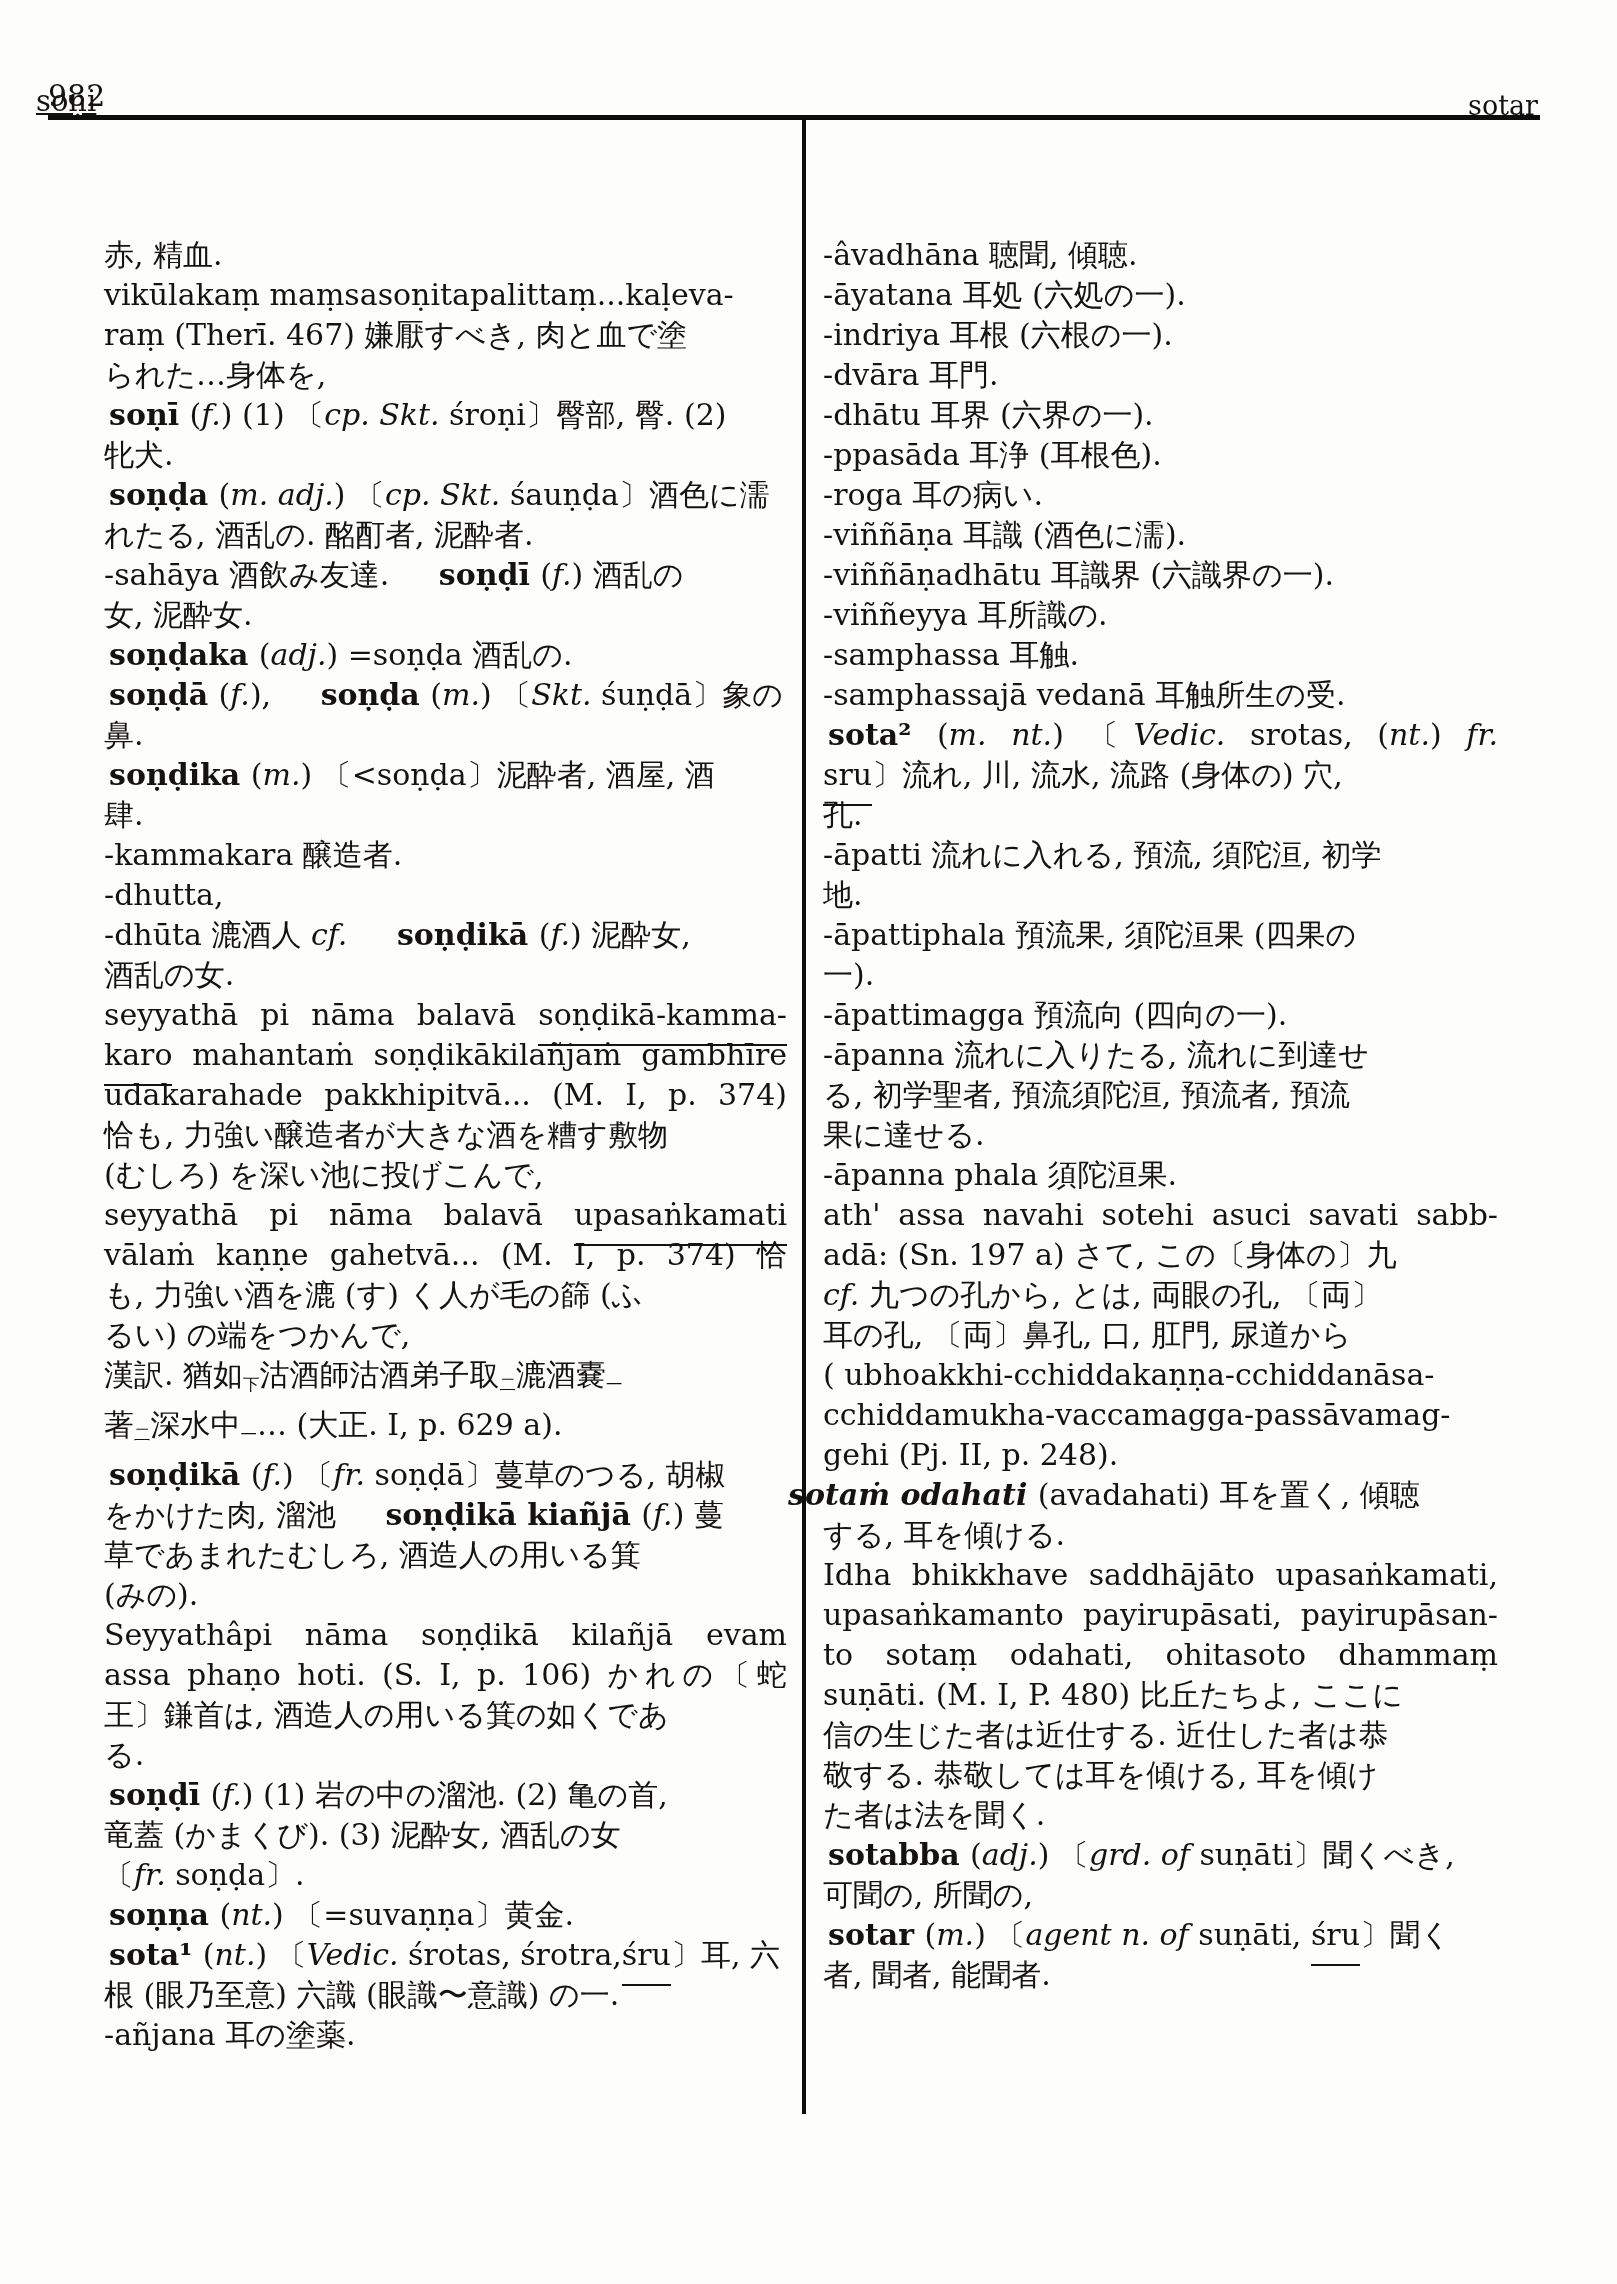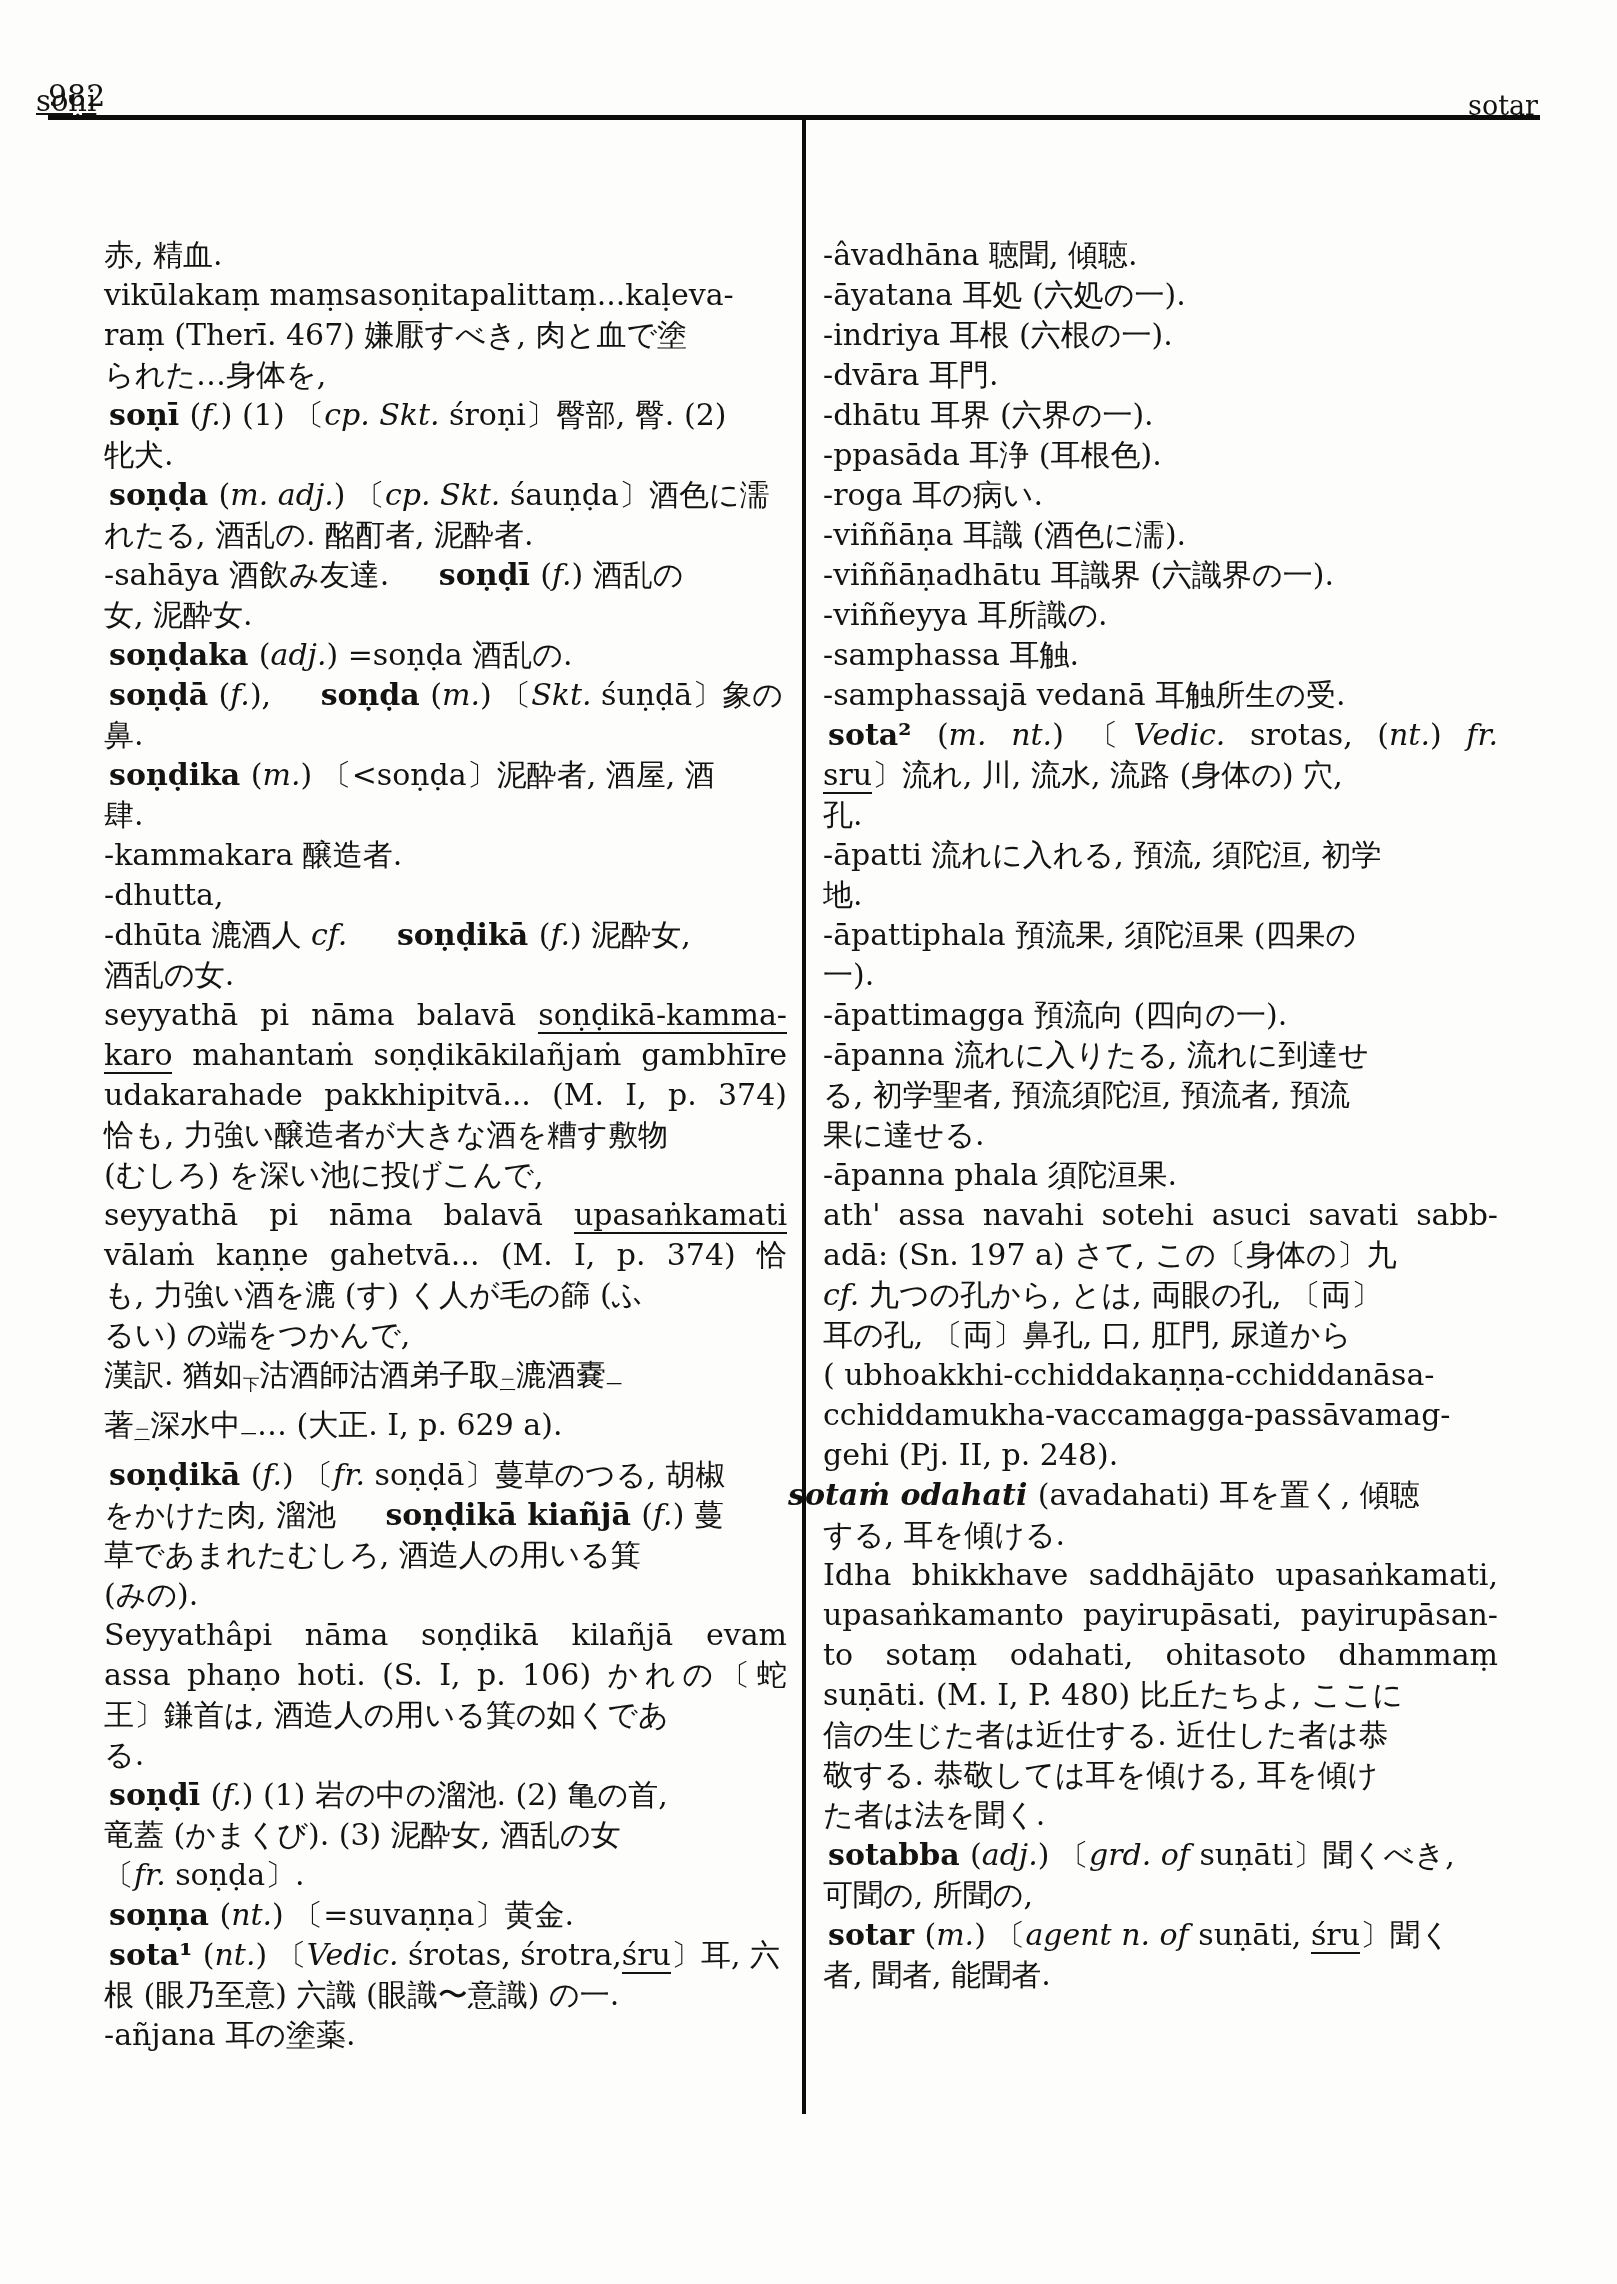--- a/index.html
+++ b/index.html
@@ -15,21 +15,21 @@
   .vrule{position:absolute;left:802px;top:120px;width:3.8px;height:1994px;background:#0d0d0d;}
   .col{position:absolute;top:235px;font-size:30px;line-height:40px;}
   .col-left{left:69px;width:718px;}
   .col-right{left:788px;width:710px;}
   .line{white-space:nowrap;}
   .line.ind{padding-left:35px;}
   .line.just{white-space:normal;text-align:justify;text-align-last:justify;}
   .b{font-weight:bold;margin-left:40px;}
   .i{font-style:italic;}
   .bi{font-weight:bold;font-style:italic;}
-  .u{border-bottom:2.3px solid #141312;padding-bottom:0;}
+  .u{border-bottom:2.3px solid #141312;padding-bottom:12px;}
   .k{font-size:0.55em;vertical-align:-0.3em;}
 </style>
 </head>
 <body>
 
 <div class="header-left">soṇi</div>
 <div class="page-number">982</div>
 <div class="header-right">sotar</div>
 <div class="hrule"></div>
 <div class="vrule"></div>

